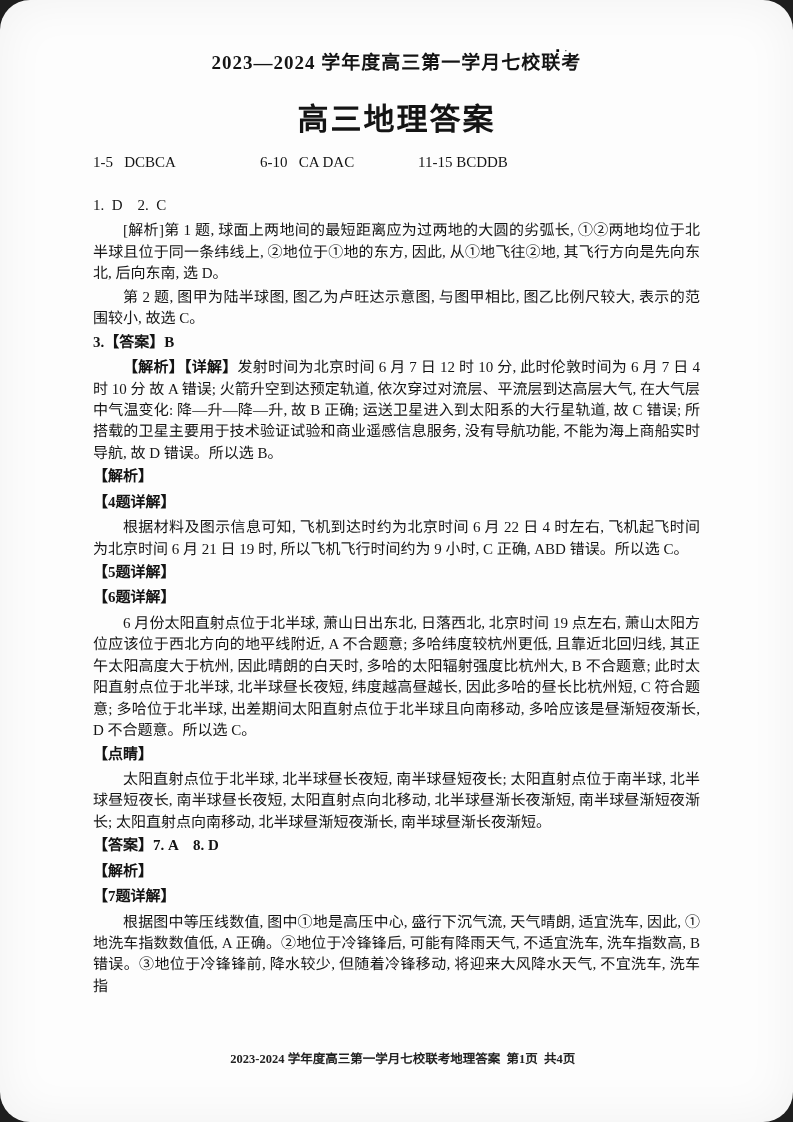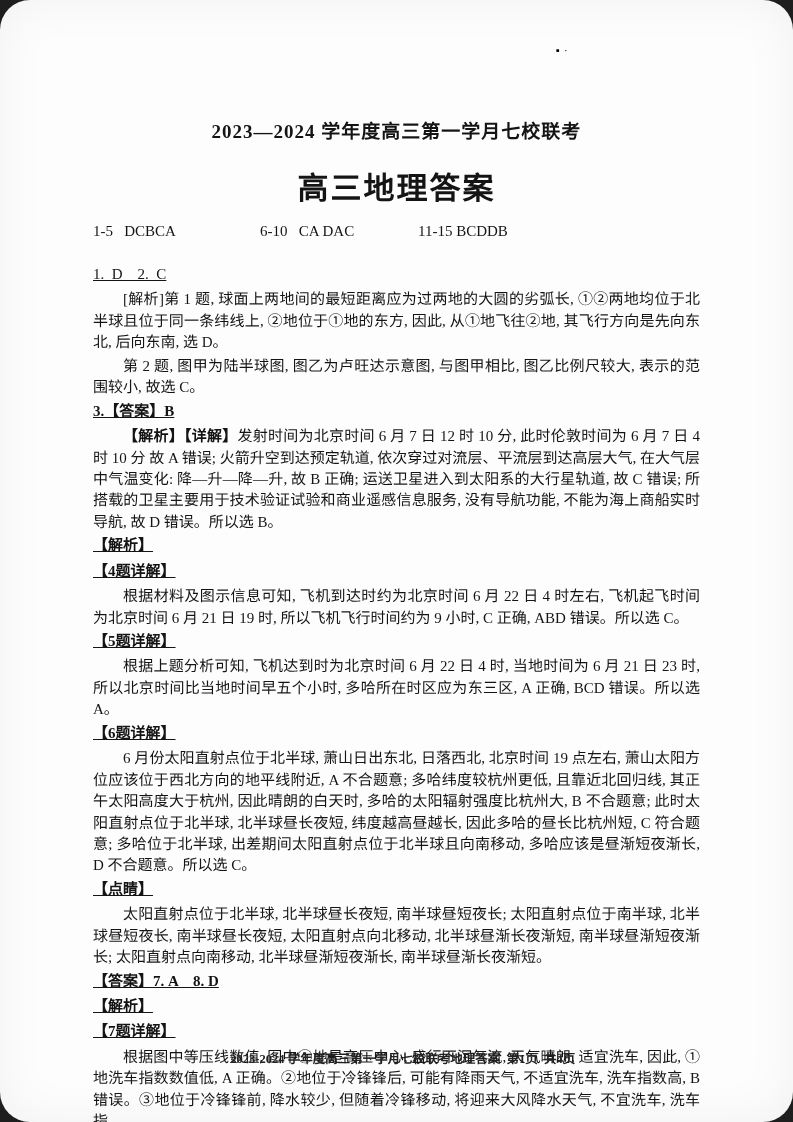--- a/index.html
+++ b/index.html
@@ -19,21 +19,21 @@
     overflow: hidden;
     box-shadow: inset 0 0 50px rgba(0,0,0,0.05);
   }
   .top-mark {
     position: absolute;
     left: 556px; top: 44px;
     font-size: 11px;
     color: #000;
     letter-spacing: 4px;
   }
-  .doc-header { padding-top: 116px; text-align: center; }
+  .doc-header { padding-top: 47px; text-align: center; }
   .exam-title {
     font-size: 19px;
     font-weight: bold;
     letter-spacing: 1px;
   }
   .subject-title {
     font-size: 31px;
     font-weight: bold;
     margin-top: 20px;
     letter-spacing: 2px;
@@ -50,21 +50,21 @@
   .doc-body {
     padding: 0 93px;
     font-size: 15px;
     line-height: 1.43;
     text-align: justify;
   }
   .doc-body p {
     margin: 0 0 2px;
     white-space: pre-wrap;
   }
-  .doc-body p.line { margin: 0 0 4px; text-decoration: underline; }
+  .doc-body p.line { margin: 0 0 4px; }
   .indent { text-indent: 2em; }
   .bold { font-weight: bold; margin-top: 40px; }
   .doc-footer {
     position: absolute;
     left: 0; right: 0;
     bottom: 40px;
     text-align: center;
     font-size: 12.5px;
     color: #222;
     white-space: pre-wrap;
@@ -97,21 +97,20 @@
 
     <p class="line bold">3.【答案】B</p>
     <p class="para indent"><span class="bold">【解析】【详解】</span><span>发射时间为北京时间 6 月 7 日 12 时 10 分, 此时伦敦时间为 6 月 7 日 4 时 10 分 故 A 错误; 火箭升空到达预定轨道, 依次穿过对流层、平流层到达高层大气, 在大气层中气温变化: 降—升—降—升, 故 B 正确; 运送卫星进入到太阳系的大行星轨道, 故 C 错误; 所搭载的卫星主要用于技术验证试验和商业遥感信息服务, 没有导航功能, 不能为海上商船实时导航, 故 D 错误。所以选 B。</span></p>
 
     <p class="line bold">【解析】</p>
 
     <p class="line bold">【4题详解】</p>
     <p class="para indent">根据材料及图示信息可知, 飞机到达时约为北京时间 6 月 22 日 4 时左右, 飞机起飞时间为北京时间 6 月 21 日 19 时, 所以飞机飞行时间约为 9 小时, C 正确, ABD 错误。所以选 C。</p>
 
     <p class="line bold">【5题详解】</p>
-    <p class="para indent">根据上题分析可知, 飞机达到时为北京时间 6 月 22 日 4 时, 当地时间为 6 月 21 日 23 时, 所以北京时间比当地时间早五个小时, 多哈所在时区应为东三区, A 正确, BCD 错误。所以选 A。</p>
 
     <p class="line bold">【6题详解】</p>
     <p class="para indent">6 月份太阳直射点位于北半球, 萧山日出东北, 日落西北, 北京时间 19 点左右, 萧山太阳方位应该位于西北方向的地平线附近, A 不合题意; 多哈纬度较杭州更低, 且靠近北回归线, 其正午太阳高度大于杭州, 因此晴朗的白天时, 多哈的太阳辐射强度比杭州大, B 不合题意; 此时太阳直射点位于北半球, 北半球昼长夜短, 纬度越高昼越长, 因此多哈的昼长比杭州短, C 符合题意; 多哈位于北半球, 出差期间太阳直射点位于北半球且向南移动, 多哈应该是昼渐短夜渐长, D 不合题意。所以选 C。</p>
 
     <p class="line bold">【点睛】</p>
     <p class="para indent">太阳直射点位于北半球, 北半球昼长夜短, 南半球昼短夜长; 太阳直射点位于南半球, 北半球昼短夜长, 南半球昼长夜短, 太阳直射点向北移动, 北半球昼渐长夜渐短, 南半球昼渐短夜渐长; 太阳直射点向南移动, 北半球昼渐短夜渐长, 南半球昼渐长夜渐短。</p>
 
     <p class="line bold">【答案】7. A    8. D</p>
     <p class="line bold">【解析】</p>
 

